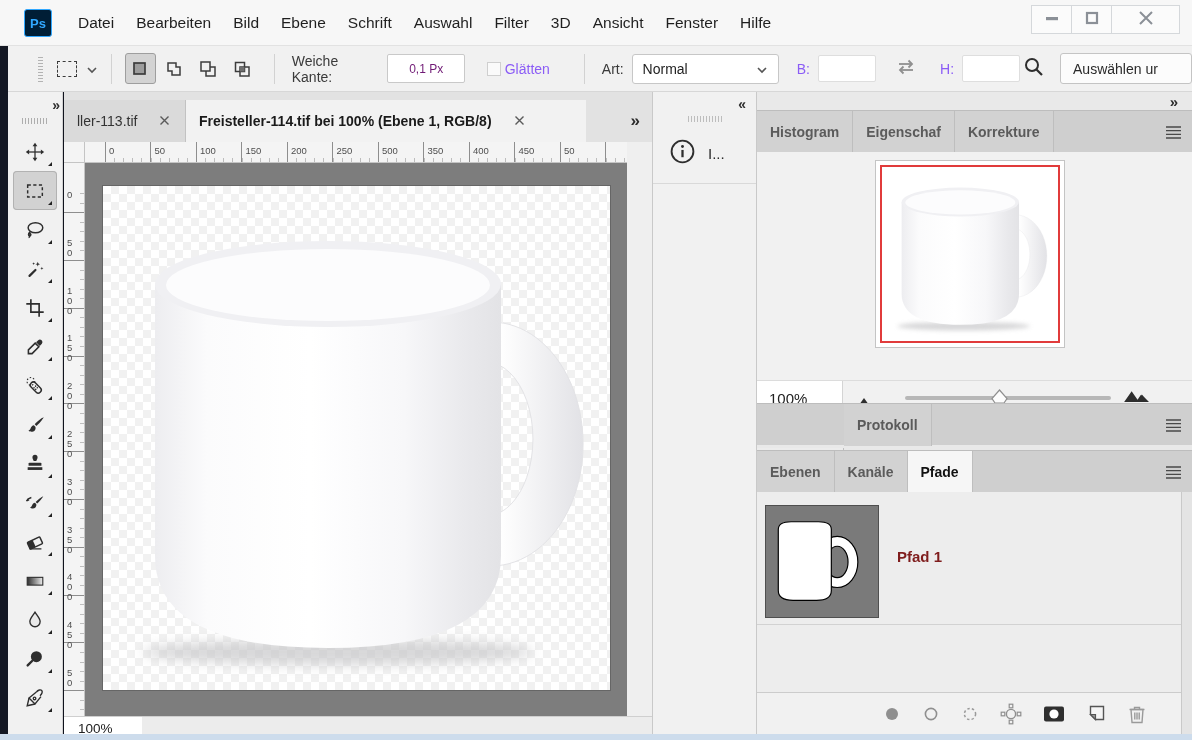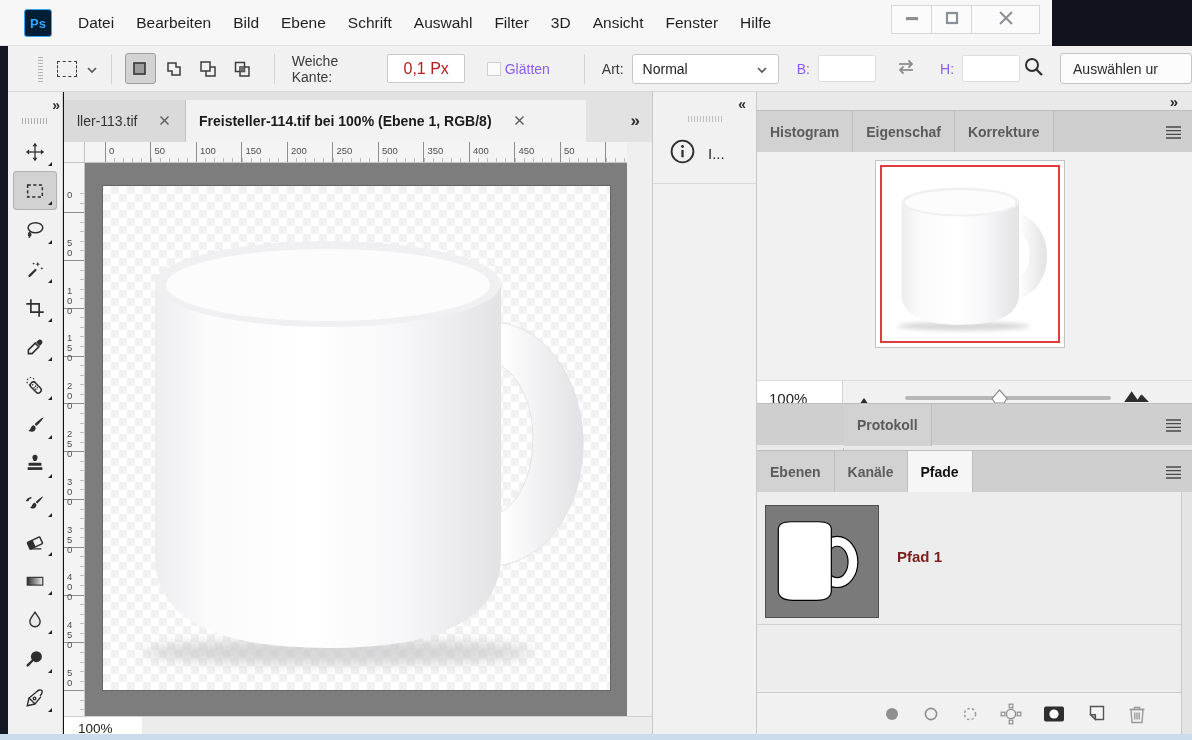--- a/index.html
+++ b/index.html
@@ -1,39 +1,39 @@
 <!DOCTYPE html>
 <html><head>
 <meta charset="utf-8">
 <style>
   * { margin:0; padding:0; box-sizing:border-box; }
   html,body { width:1192px; height:740px; overflow:hidden; }
   body { font-family:"Liberation Sans", sans-serif; background:#10131d; }
   .app { position:relative; width:1192px; height:740px; overflow:hidden; background:#10131d; }
 
   
-  .menu-bar { position:absolute; left:0; top:0; width:1052px; height:46px; background:#f7f7f7; border-bottom:1px solid #e2e2e2; }
+  .menu-bar { position:absolute; left:0; top:0; width:1192px; height:46px; background:#f7f7f7; border-bottom:1px solid #e2e2e2; }
   .ps-logo { position:absolute; left:24px; top:9px; width:28px; height:28px; background:#001e36; border:1.5px solid #31a8ff; border-radius:3px; color:#31a8ff; font-size:13px; font-weight:bold; display:grid; place-items:center; }
   .menus { position:absolute; left:78px; top:0; height:46px; display:flex; align-items:center; gap:22px; font-size:15.5px; color:#1f1f1f; }
   .menus span { cursor:default; }
   .win-controls { position:absolute; right:12px; top:5px; display:flex; }
   .win-btn { width:41px; height:29px; background:#fbfbfb; border:1px solid #d5d8db; margin-left:-1px; display:grid; place-items:center; }
   .win-btn.close { width:69px; }
 
   
   .options-bar { position:absolute; left:8px; top:46px; width:1184px; height:46px; background:#f1f1f1; border-bottom:1px solid #d7d7d7; display:flex; align-items:center; }
   .grip-v { width:5px; height:26px; margin-left:30px; background:repeating-linear-gradient(0deg,#b3b3b3 0 1px,transparent 1px 3px); }
   .preset { display:flex; align-items:center; gap:9px; margin-left:14px; }
   .preset .mini-marquee { width:20px; height:16px; border:1.4px dashed #3a3a3a; }
   .opt-sep { width:1px; height:30px; background:#d2d2d2; margin:0 13px; }
   .mode-btn { width:31px; height:31px; display:grid; place-items:center; margin-right:3px; border-radius:3px; border:1px solid transparent; }
   .mode-btn.active { background:#d3d3d3; border-color:#9e9e9e; }
   .opt-label { font-size:14px; color:#3a3a3a; margin:0 8px 0 4px; }
   .opt-label.dim { color:#8b5cf6; }
-  .feather-input { width:78px; height:29px; background:#fff; border:1px solid #c9c9c9; border-radius:2px; font-size:16px; text-align:center; color:#b91c1c; font-family:"Liberation Sans",sans-serif; }
+  .feather-input { width:78px; height:29px; background:#fff; border:1px solid #c9c9c9; border-radius:2px; font-size:12px; text-align:center; color:#701a75; font-family:"Liberation Sans",sans-serif; }
   .checkbox { width:14px; height:14px; border:1px solid #cfcfcf; background:#fafafa; margin-left:22px; }
   .style-select { width:152px; height:30px; background:#fff; border:1px solid #c7c7c7; border-radius:3px; display:flex; align-items:center; font-size:14px; color:#222; padding:0 10px; justify-content:space-between; margin-right:14px; }
   .bh-input { width:58px; height:27px; background:#fff; border:1px solid #dedede; border-radius:2px; }
   .swap { margin:0 18px; display:grid; place-items:center; }
   .search-btn { margin-left:2px; display:grid; place-items:center; }
   .select-mask-btn { margin-left:14px; height:31px; width:132px; background:#fcfcfc; border:1px solid #c4c4c4; border-radius:3px; font-size:14px; color:#2a2a2a; display:flex; align-items:center; padding-left:12px; white-space:nowrap; overflow:hidden; flex:none; }
 
   
   .left-strip { position:absolute; left:0; top:46px; width:8px; height:688px; background:#141824; }
   .toolbar { position:absolute; left:8px; top:92px; width:55px; height:642px; background:#f1f1f1; border-right:1px solid #d2d2d2; }

